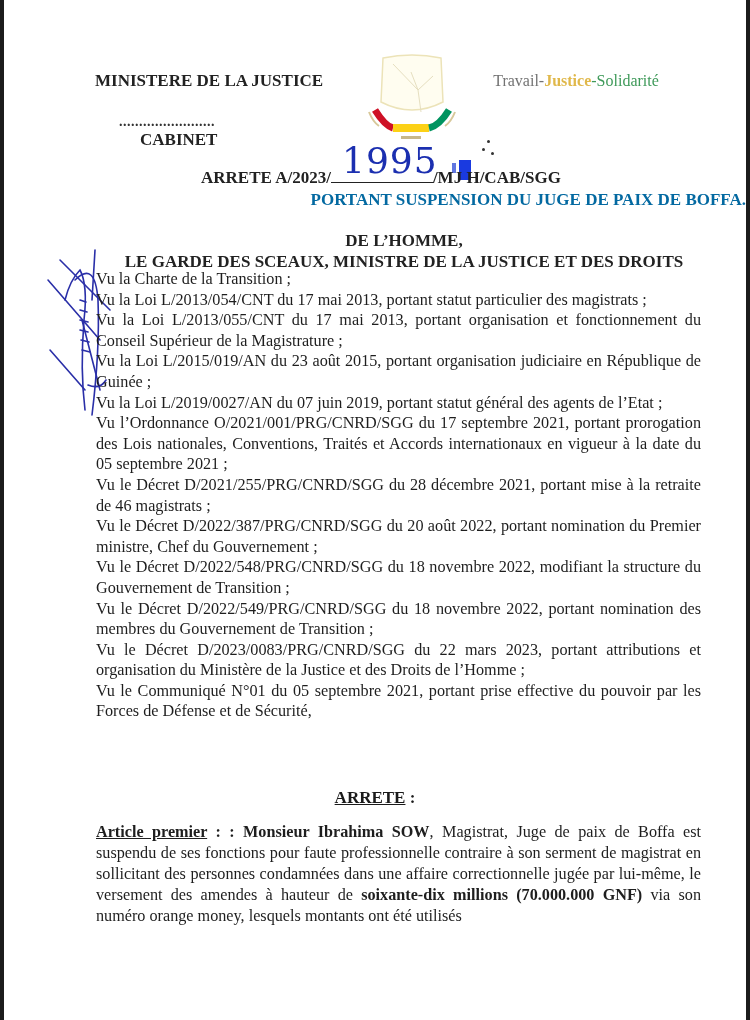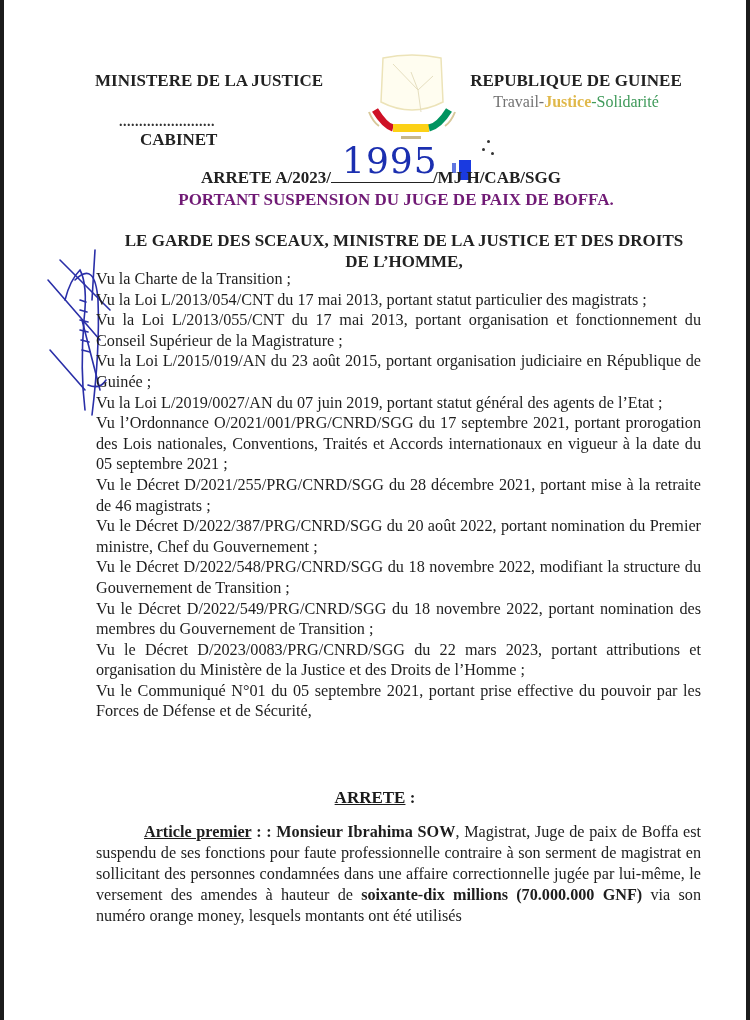--- a/index.html
+++ b/index.html
@@ -33,41 +33,41 @@
     }
     .num-blank { display: inline-block; width: 102px; border-bottom: 1.5px solid #222; height: 14px; vertical-align: baseline; }
     .stamp-num {
       position: absolute; left: 338px; top: 140px; font-size: 36px; color: #1b2fb0; letter-spacing: 1px;
       font-family: "DejaVu Serif", serif;
     }
     .blot { position: absolute; left: 455px; top: 160px; width: 12px; height: 20px; background: #1a3ae0; }
     .blot2 { position: absolute; left: 448px; top: 163px; width: 4px; height: 10px; background: #3a55d8; opacity: .8; }
     .speck { position: absolute; width: 3px; height: 3px; background: #333; border-radius: 50%; }
     .title-sub {
-      position: absolute; left: 0; right: 0; top: 190px; text-align: center;
-      font-weight: bold; font-size: 17px; color: #701a75; padding-left: 42px;
+      position: absolute; left: 0; right: 0; top: 190px; text-align: right;
+      font-weight: bold; font-size: 17px; color: #0369a1; padding-left: 42px;
     }
     .authority {
       position: absolute; left: 100px; width: 600px; top: 230px; text-align: center;
       font-weight: bold; font-size: 17px; line-height: 21px; color: #222;
     }
     .body-text {
       position: absolute; left: 92px; width: 605px; top: 269px;
       font-size: 16.2px; line-height: 20.6px; text-align: justify; color: #1e1e1e;
     }
     .body-text p { margin: 0; }
     .arrete-h {
       position: absolute; left: 0; right: 0; top: 788px; text-align: center; font-weight: bold; font-size: 17px;
     }
     .arrete-h span.u { text-decoration: underline; }
     .article {
       position: absolute; left: 92px; width: 605px; top: 822px;
       font-size: 16.2px; line-height: 21px; text-align: justify; color: #1e1e1e;
     }
-    .article .lbl { font-weight: bold; text-decoration: underline; margin-left: 48px; }
+    .article .lbl { font-weight: bold; text-decoration: underline; }
     .article b { font-weight: bold; }
     .signature { position: absolute; left: 36px; top: 240px; width: 80px; height: 190px; }
   </style>
 </head>
 <body>
 
 <div class="page">
 
   <div class="hdr-left">
     <div>MINISTERE DE LA JUSTICE</div>
@@ -80,40 +80,39 @@
     <path d="M30 12 L55 38 L48 20 M55 38 L70 24 M55 38 L58 60" stroke="#e6dfc0" stroke-width="1" fill="none"></path>
     <path d="M12 58 Q22 74 30 76" stroke="#ce1126" stroke-width="7" fill="none"></path>
     <rect x="30" y="72" width="36" height="8" fill="#fcd116"></rect>
     <path d="M66 76 Q76 74 86 58" stroke="#009460" stroke-width="7" fill="none"></path>
     <path d="M6 60 Q10 70 16 74" stroke="#d8c89a" stroke-width="2" fill="none"></path>
     <path d="M82 74 Q88 70 92 60" stroke="#d8c89a" stroke-width="2" fill="none"></path>
     <rect x="38" y="84" width="20" height="3" fill="#c8b88a"></rect>
   </svg>
 
   <div class="hdr-right">
-    <div>REPUBLIQUE DE GUINEE</div>
     <div class="motto">
       <span class="m-red">Travail</span><span class="m-red">-</span><span class="m-yel">Justice</span><span class="m-grn">-</span><span class="m-grn">Solidarité</span>
     </div>
   </div>
 
   <div class="stamp-num">1995</div>
   <div class="blot"></div>
   <div class="blot2"></div>
   <div class="speck" style="left:478px;top:148px"></div>
   <div class="speck" style="left:487px;top:152px"></div>
   <div class="speck" style="left:483px;top:140px"></div>
 
   <div class="arrete-ref"><span>ARRETE A/2023/</span><span class="num-blank"></span><span>/MJ H/CAB/SGG</span></div>
 
   <div class="title-sub">PORTANT SUSPENSION DU JUGE DE PAIX DE BOFFA.</div>
 
   <div class="authority">
+    <div>DE L’HOMME,</div>
     <div>LE GARDE DES SCEAUX, MINISTRE DE LA JUSTICE ET DES DROITS</div>
-    <div>DE L’HOMME,</div>
   </div>
 
   <svg class="signature" viewBox="0 0 80 190">
     <g stroke="#2a2fa8" stroke-width="1.6" fill="none" stroke-linecap="round">
       <path d="M20 20 L70 70"></path>
       <path d="M8 40 L60 100"></path>
       <path d="M25 60 Q30 40 40 30 Q48 45 44 80 Q40 130 45 170"></path>
       <path d="M42 80 L60 150"></path>
       <path d="M35 40 Q55 20 58 60 Q60 110 52 175"></path>
       <path d="M40 60 L46 62 M40 70 L47 72 M40 80 L48 82 M40 90 L48 92 M41 100 L49 102 M42 110 L50 112"></path>

